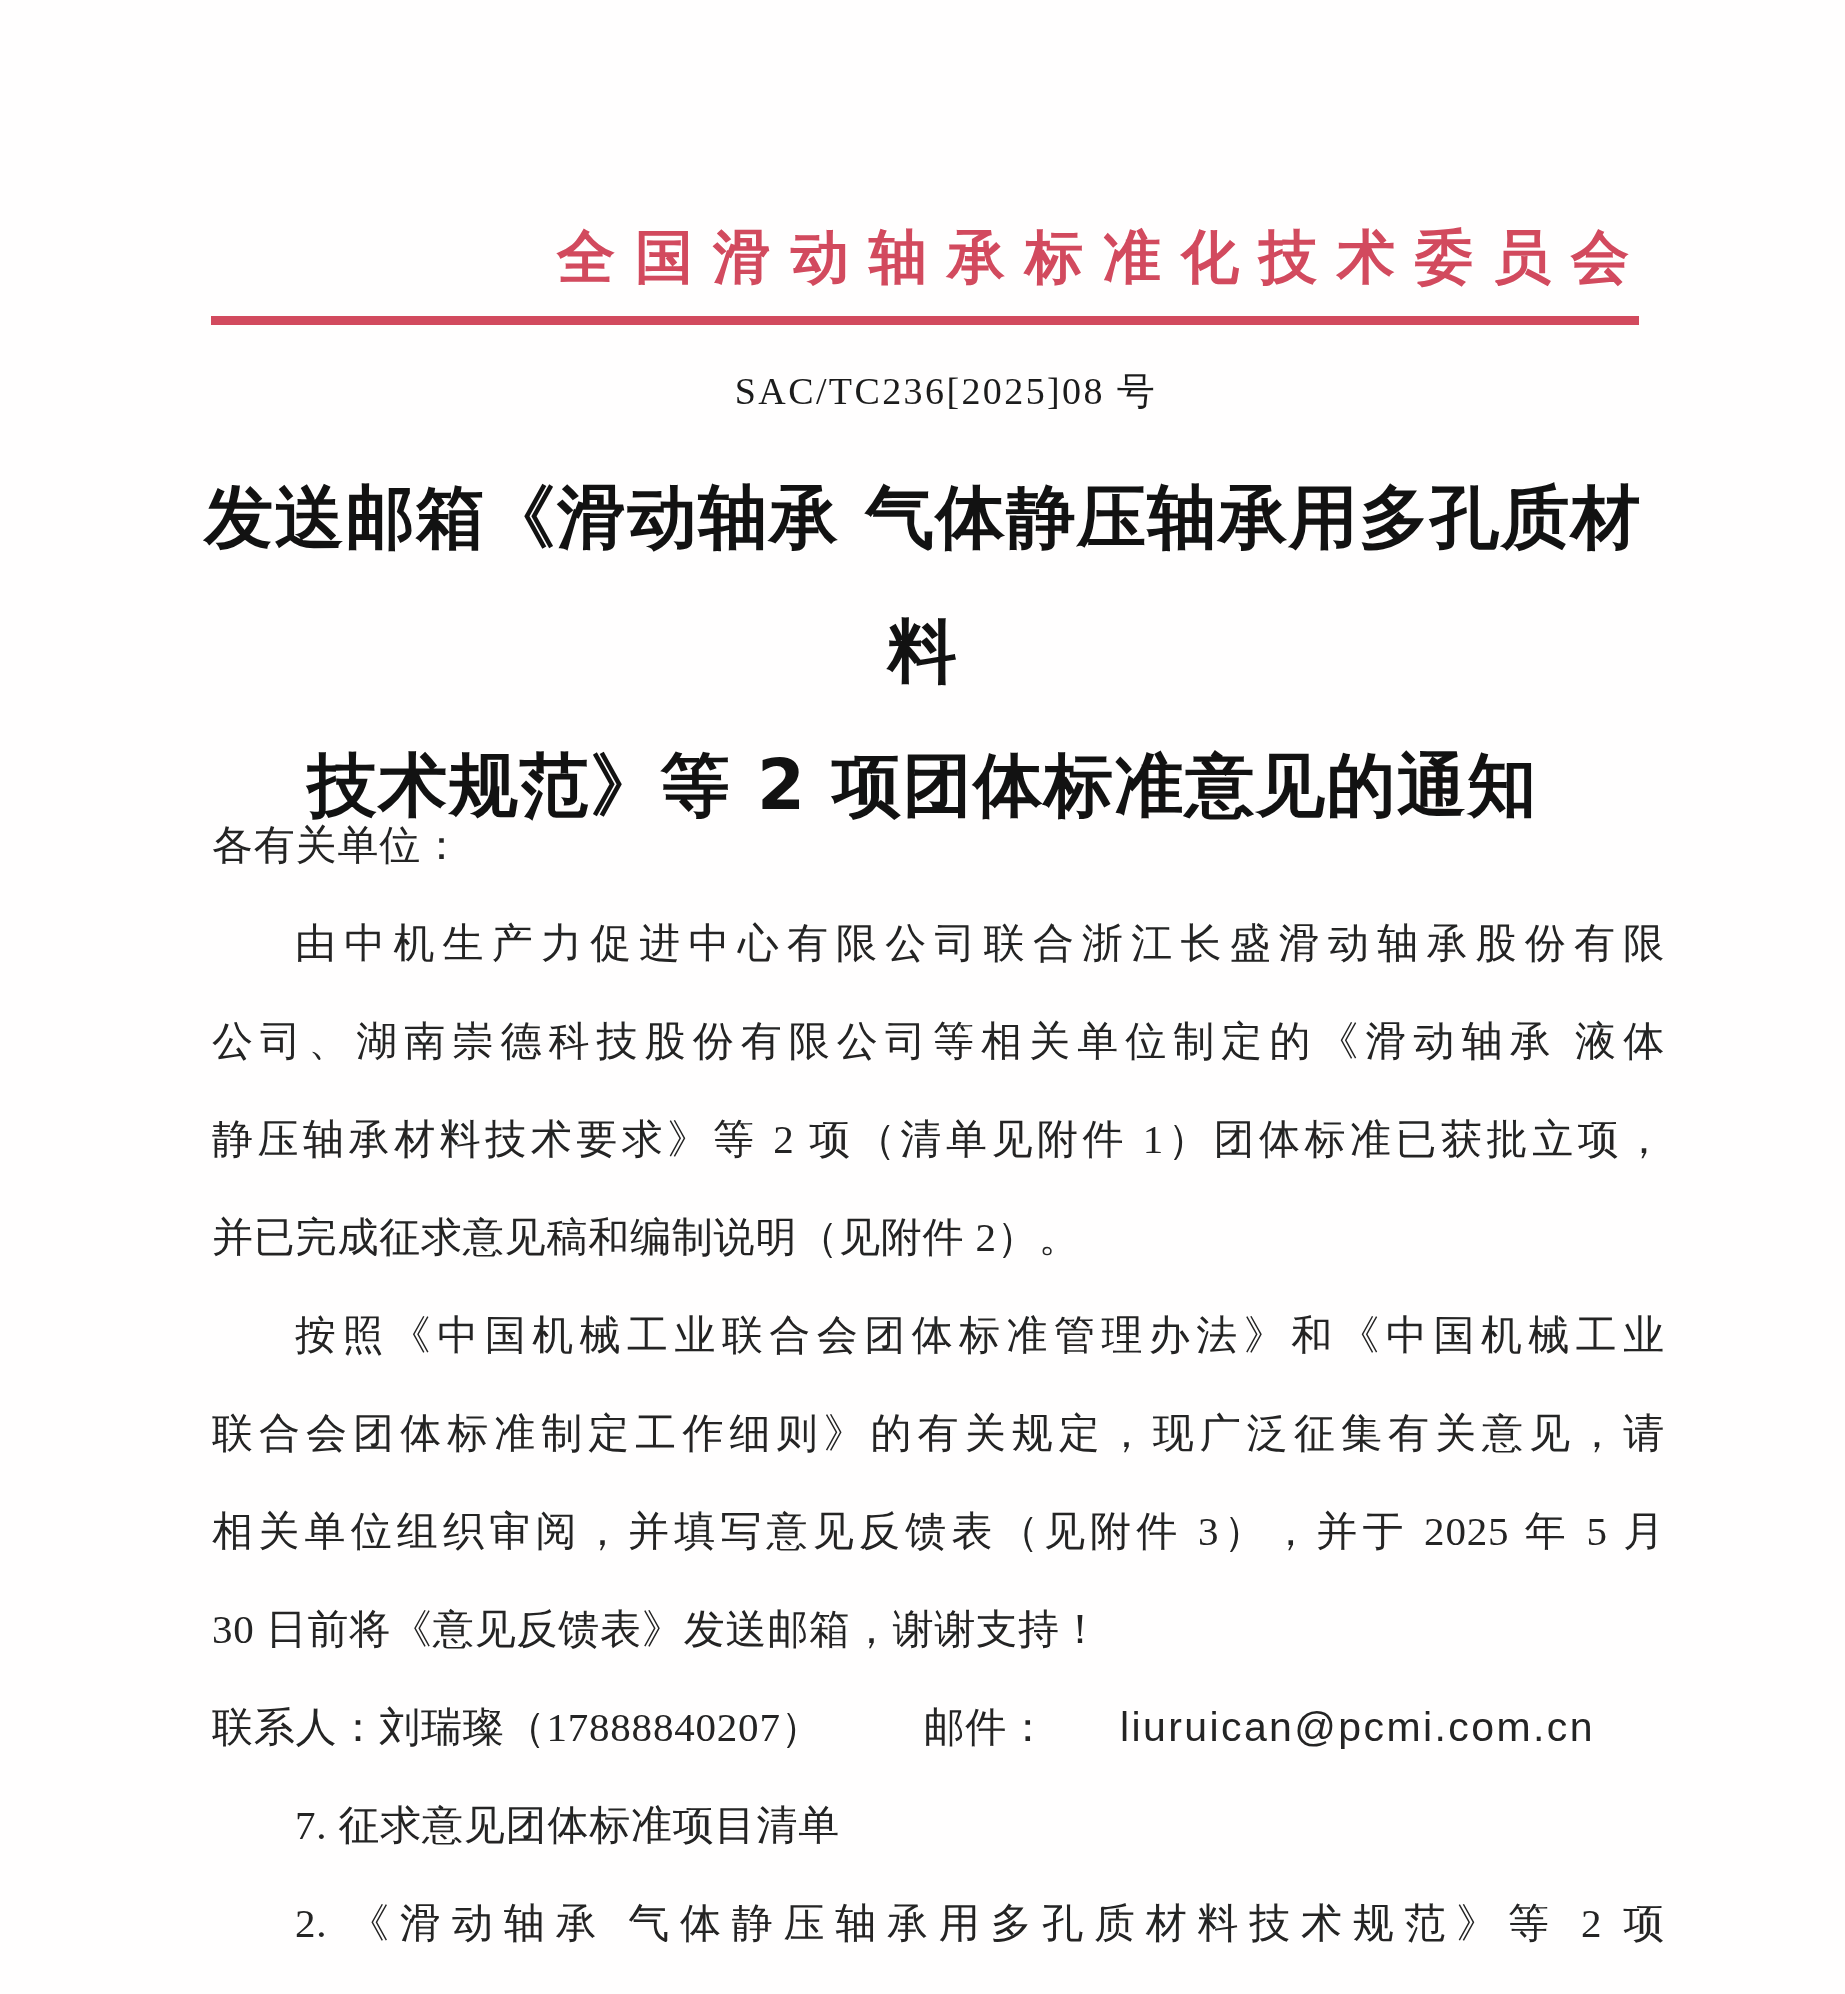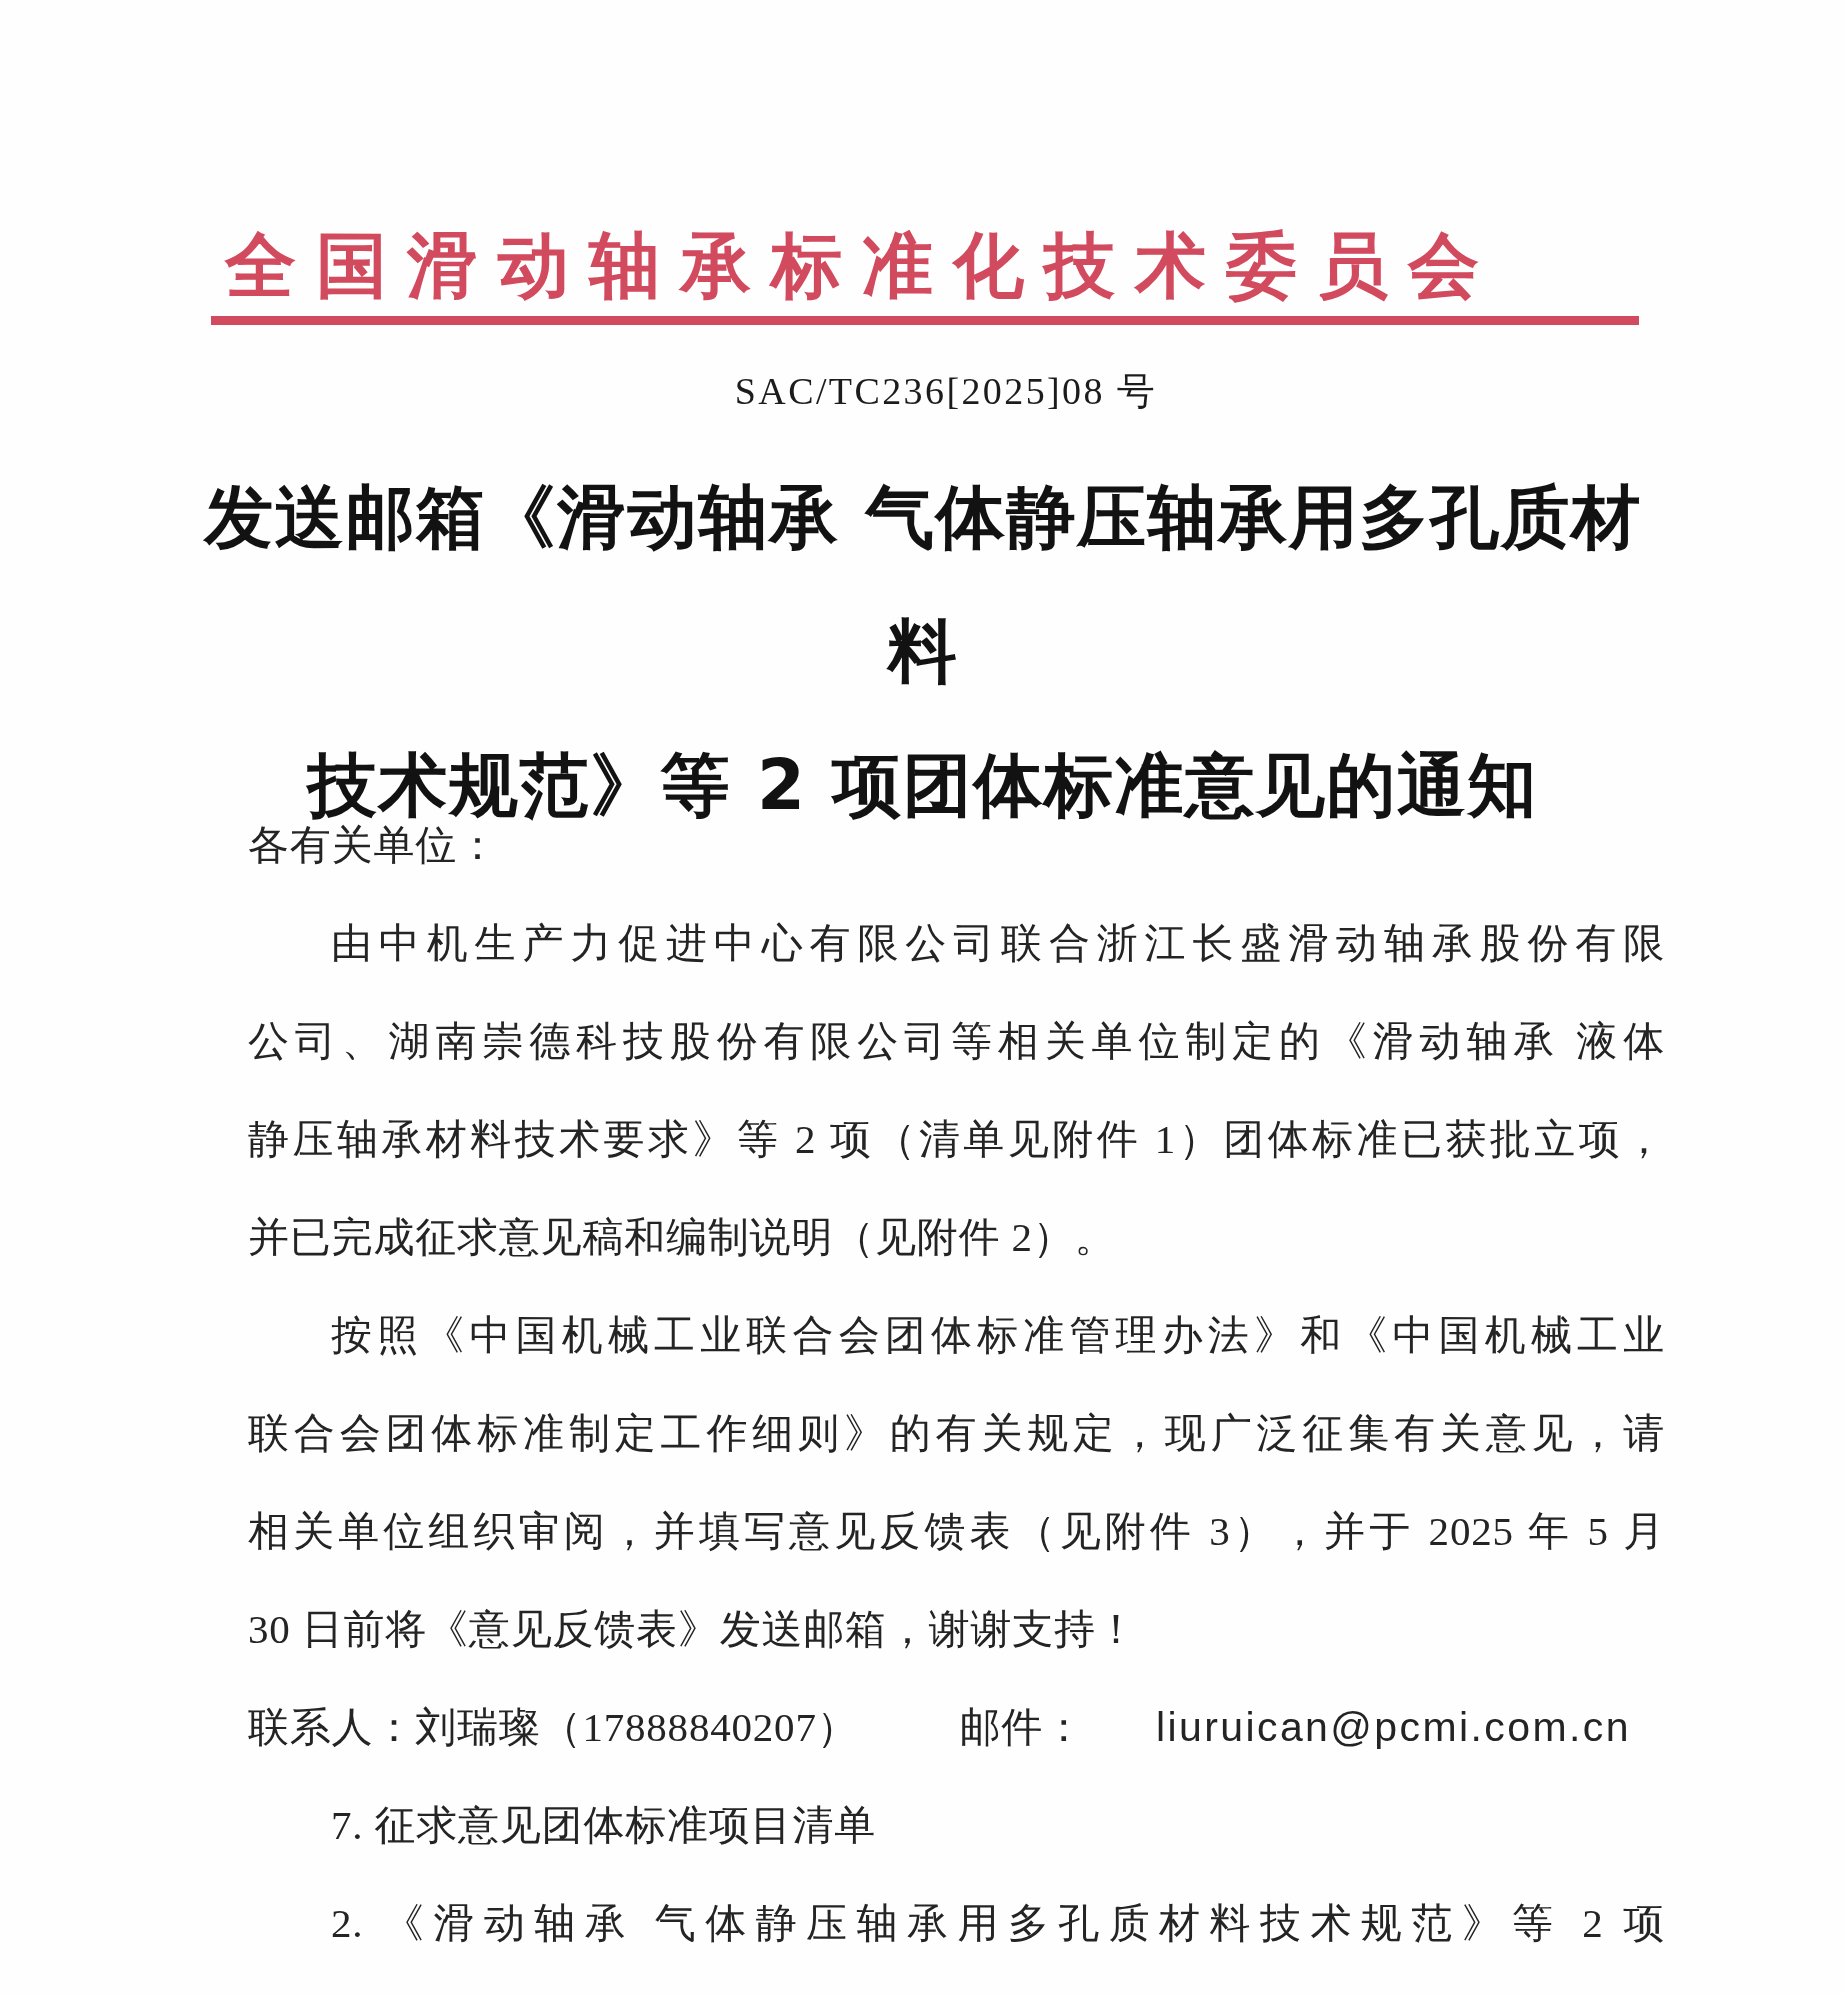--- a/index.html
+++ b/index.html
@@ -6,23 +6,23 @@
   .page{
     position:relative;
     width:1845px;height:2631px;
     background:#fffefe;
     overflow:hidden;
     font-family:"Liberation Serif","DejaVu Serif",serif;
     color:#222;
   }
   
   .org-title{
-    position:absolute;top:219px;left:205px;width:1452px;
-    text-align:left;
-    font-size:71px;font-weight:bold;
+    position:absolute;top:219px;left:197px;width:1452px;
+    text-align:right;
+    font-size:58px;font-weight:bold;
     letter-spacing:20px;text-indent:20px;
     white-space:nowrap;
     color:var(--accent,#d24a5e);
   }
   .red-rule{
     position:absolute;top:316px;left:211px;width:1428px;height:8.8px;
     background:var(--accent,#d24a5e);
   }
   .doc-number{
     position:absolute;top:366px;left:199px;width:1494px;
@@ -37,21 +37,21 @@
     font-family:"DejaVu Sans","Liberation Sans",sans-serif;
     font-weight:700;
     font-size:69px;line-height:134px;letter-spacing:1.6px;
     color:#121212;
   }
   
   .body-block{
     position:absolute;top:796px;left:212px;width:1453px;
     font-size:41px;letter-spacing:0.8px;color:#242424;
   }
-  .bline{height:98px;line-height:98px;white-space:nowrap;margin-left:36px;}
+  .bline{height:98px;line-height:98px;white-space:nowrap;}
   .bline.justify{
     white-space:normal;
     text-align:justify;text-align-last:justify;
     text-justify:inter-character;
   }
   .bline.indent{text-indent:83px;}
   .contact .gap1{margin-left:90px;}
   .contact .gap2{margin-left:60px;}
   .contact .email{font-family:Liberation Sans, sans-serif;letter-spacing:2.4px;}
 </style>

